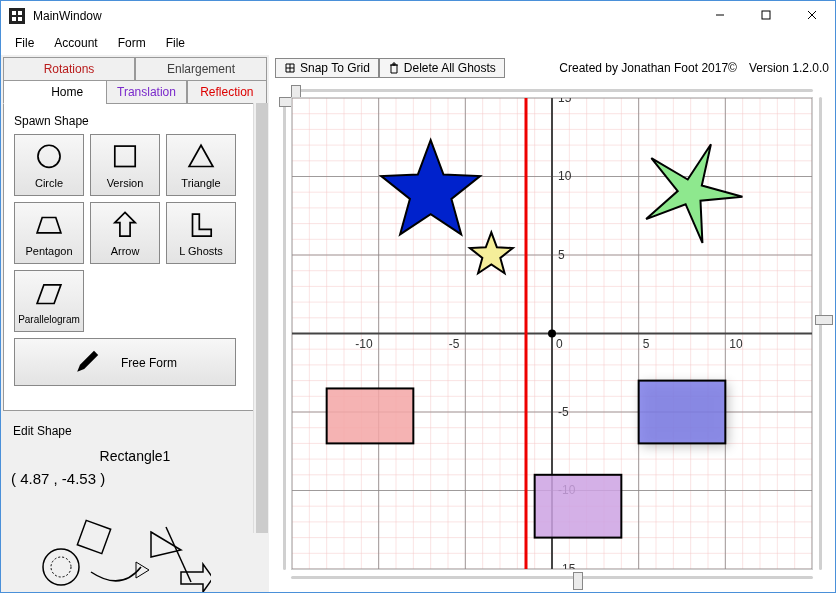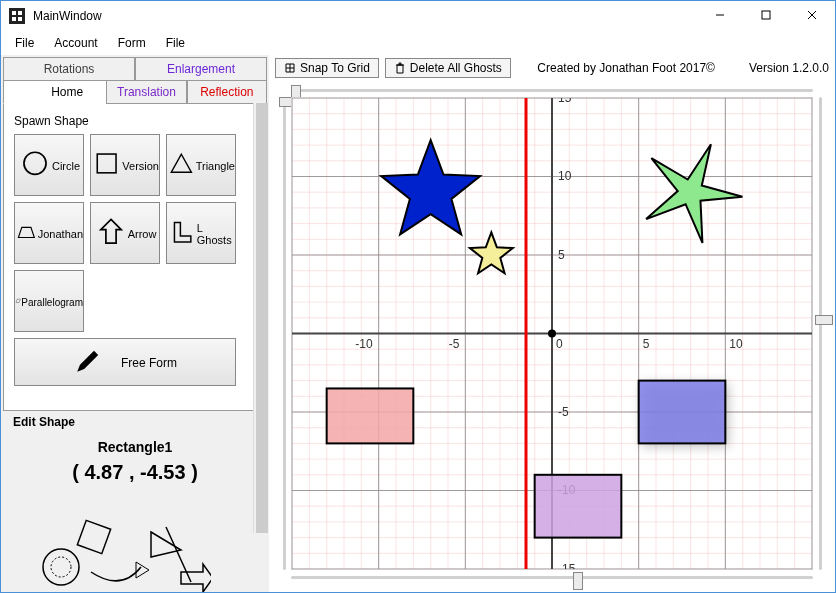--- a/index.html
+++ b/index.html
@@ -10,46 +10,46 @@
   .titlebar .title { font-size: 12px; flex: 1; }
   .winbtns { display: flex; height: 100%; }
   .winbtn { width: 46px; height: 28px; display: flex; align-items: center; justify-content: center; font-size: 10px; }
   .menubar { height: 24px; display: flex; align-items: center; padding: 0 4px; background: #fff; border-bottom: 1px solid transparent; }
   .menubar .menu { font-size: 12px; padding: 4px 10px; }
   .main { display: flex; height: 537px; }
   .sidebar { width: 268px; background: #f0f0f0; padding: 2px 2px 0 2px; display:flex; flex-direction:column; position:relative;}
   .tabrow { display: flex; }
   .tab { flex: 1; font-size: 12px; text-align: center; padding: 4px 0; border: 1px solid #999; background: #f0f0f0; cursor:pointer;}
   .tab.active { background: #fff; border-bottom: 1px solid #fff; padding-left: 24px; }
-  .tab.green { color: #404040; }
-  .tab.orange { color: #6d28d9; }
+  .tab.green { color: #b91c1c; }
+  .tab.orange { color: #404040; }
   .tab.purple { color: #7a2acb; }
   .tab.red { color: #d00; }
   .tabrow2 { margin-top: -1px; }
   .tabrow2 .tab:first-child { border-right:none;}
   .panel { background: #fff; border:1px solid #999; border-top:none; padding: 6px 8px 16px 8px; flex:0 0 auto;}
   .panel .grouplabel { font-size: 12px; margin: 4px 0 6px 2px; }
   .shapegrid { display: grid; grid-template-columns: repeat(3, 70px); gap: 6px; justify-content: start; margin-left:2px;}
-  .shapebtn { width: 70px; height: 62px; border: 1px solid #888; background: linear-gradient(#f7f7f7,#e3e3e3); display: flex; flex-direction: row; align-items: center; justify-content: center; font-size: 11px; cursor:pointer;}
+  .shapebtn { width: 70px; height: 62px; border: 1px solid #888; background: linear-gradient(#f7f7f7,#e3e3e3); display: flex; flex-direction: column; align-items: center; justify-content: center; font-size: 11px; cursor:pointer;}
   .shapebtn svg { width: 34px; height: 34px; }
   .shapebtn .lbl { margin-top: 2px; }
   .shapebtn.wide { grid-column: 1 / span 3; width: 222px; height: 48px; flex-direction: row; justify-content:center; gap:20px;text-align:right;}
   .shapebtn.wide svg { width:28px; height:28px;}
-  .editpanel { margin-top:2px; padding:2px 8px 0 8px;font-weight:bold;}
+  .editpanel { margin-top:11px; padding:2px 8px 0 8px;}
   .editpanel .grouplabel { font-size:12px; margin:0 0 10px 2px;}
   .editpanel .sname { text-align:center; font-size:14px; margin-bottom:6px;}
-  .editpanel .coords { text-align:center; font-size:20px;}
+  .editpanel .coords { text-align:left; font-size:15px;}
   .scrollbar-v { position:absolute; right:0; top:48px; width:16px; height:430px; background:#f0f0f0; border-left:1px solid #ddd;}
   .scrollbar-v .thumb { position:absolute; left:2px; top:0; width:12px; height:430px; background:#ccc;}
   .decorative { position:absolute; bottom:-10px; left:30px; width:180px; }
   .right { flex: 1; background: #fff; position: relative; }
-  .toolbar { height: 26px; display: flex; align-items: center; padding: 2px 6px; gap:6px;}
+  .toolbar { height: 26px; display: flex; align-items: center; padding: 2px 6px; gap:0;}
   .btn { border:1px solid #888; background:#f5f5f5; font-size:12px; padding:2px 8px; display:flex; align-items:center; gap:4px; cursor:pointer;}
   .spacer { flex:1; }
-  .credits { font-size:12px; margin-right:28px;}
+  .credits { font-size:12px; margin-right:12px;}
   .version { font-size:12px;}
   .canvaswrap { position:absolute; top:28px; left:8px; right:8px; bottom:8px; }
   .canvas { position:absolute; top:14px; left:14px; right:14px; bottom:14px; background:#fff; border:0.5px solid #ccc;}
   .hslider { position:absolute; left:14px; right:14px; height:14px; }
   .hslider.top { top:0; }
   .hslider.bottom { bottom:0; }
   .hslider .track { position:absolute; left:0; right:0; top:6px; height:3px; background:#d0d0d0; border-radius:2px;}
   .hslider .thumb { position:absolute; top:2px; width:10px; height:18px; background:#ebebeb; border:1px solid #888; }
   .vslider { position:absolute; top:14px; bottom:14px; width:14px; }
   .vslider.left { left:0; }
@@ -132,21 +132,21 @@
         <div class="shapebtn">
           <svg viewBox="0 0 40 40">
               <polygon points="20,5 34,30 6,30" fill="none" stroke="#000" stroke-width="2"></polygon>
             </svg>
           <div class="lbl">Triangle</div>
         </div>
         <div class="shapebtn">
           <svg viewBox="0 0 40 40">
               <polygon points="12,10 28,10 34,28 6,28" fill="none" stroke="#000" stroke-width="2"></polygon>
             </svg>
-          <div class="lbl">Jonathan</div>
+          <div class="lbl">Pentagon</div>
         </div>
         <div class="shapebtn">
           <svg viewBox="0 0 40 40">
               <polygon points="20,4 32,16 26,16 26,32 14,32 14,16 8,16" fill="none" stroke="#000" stroke-width="2"></polygon>
             </svg>
           <div class="lbl">Arrow</div>
         </div>
         <div class="shapebtn">
           <svg viewBox="0 0 40 40">
               <polygon points="10,6 18,6 18,24 32,24 32,32 10,32" fill="none" stroke="#000" stroke-width="2"></polygon>

